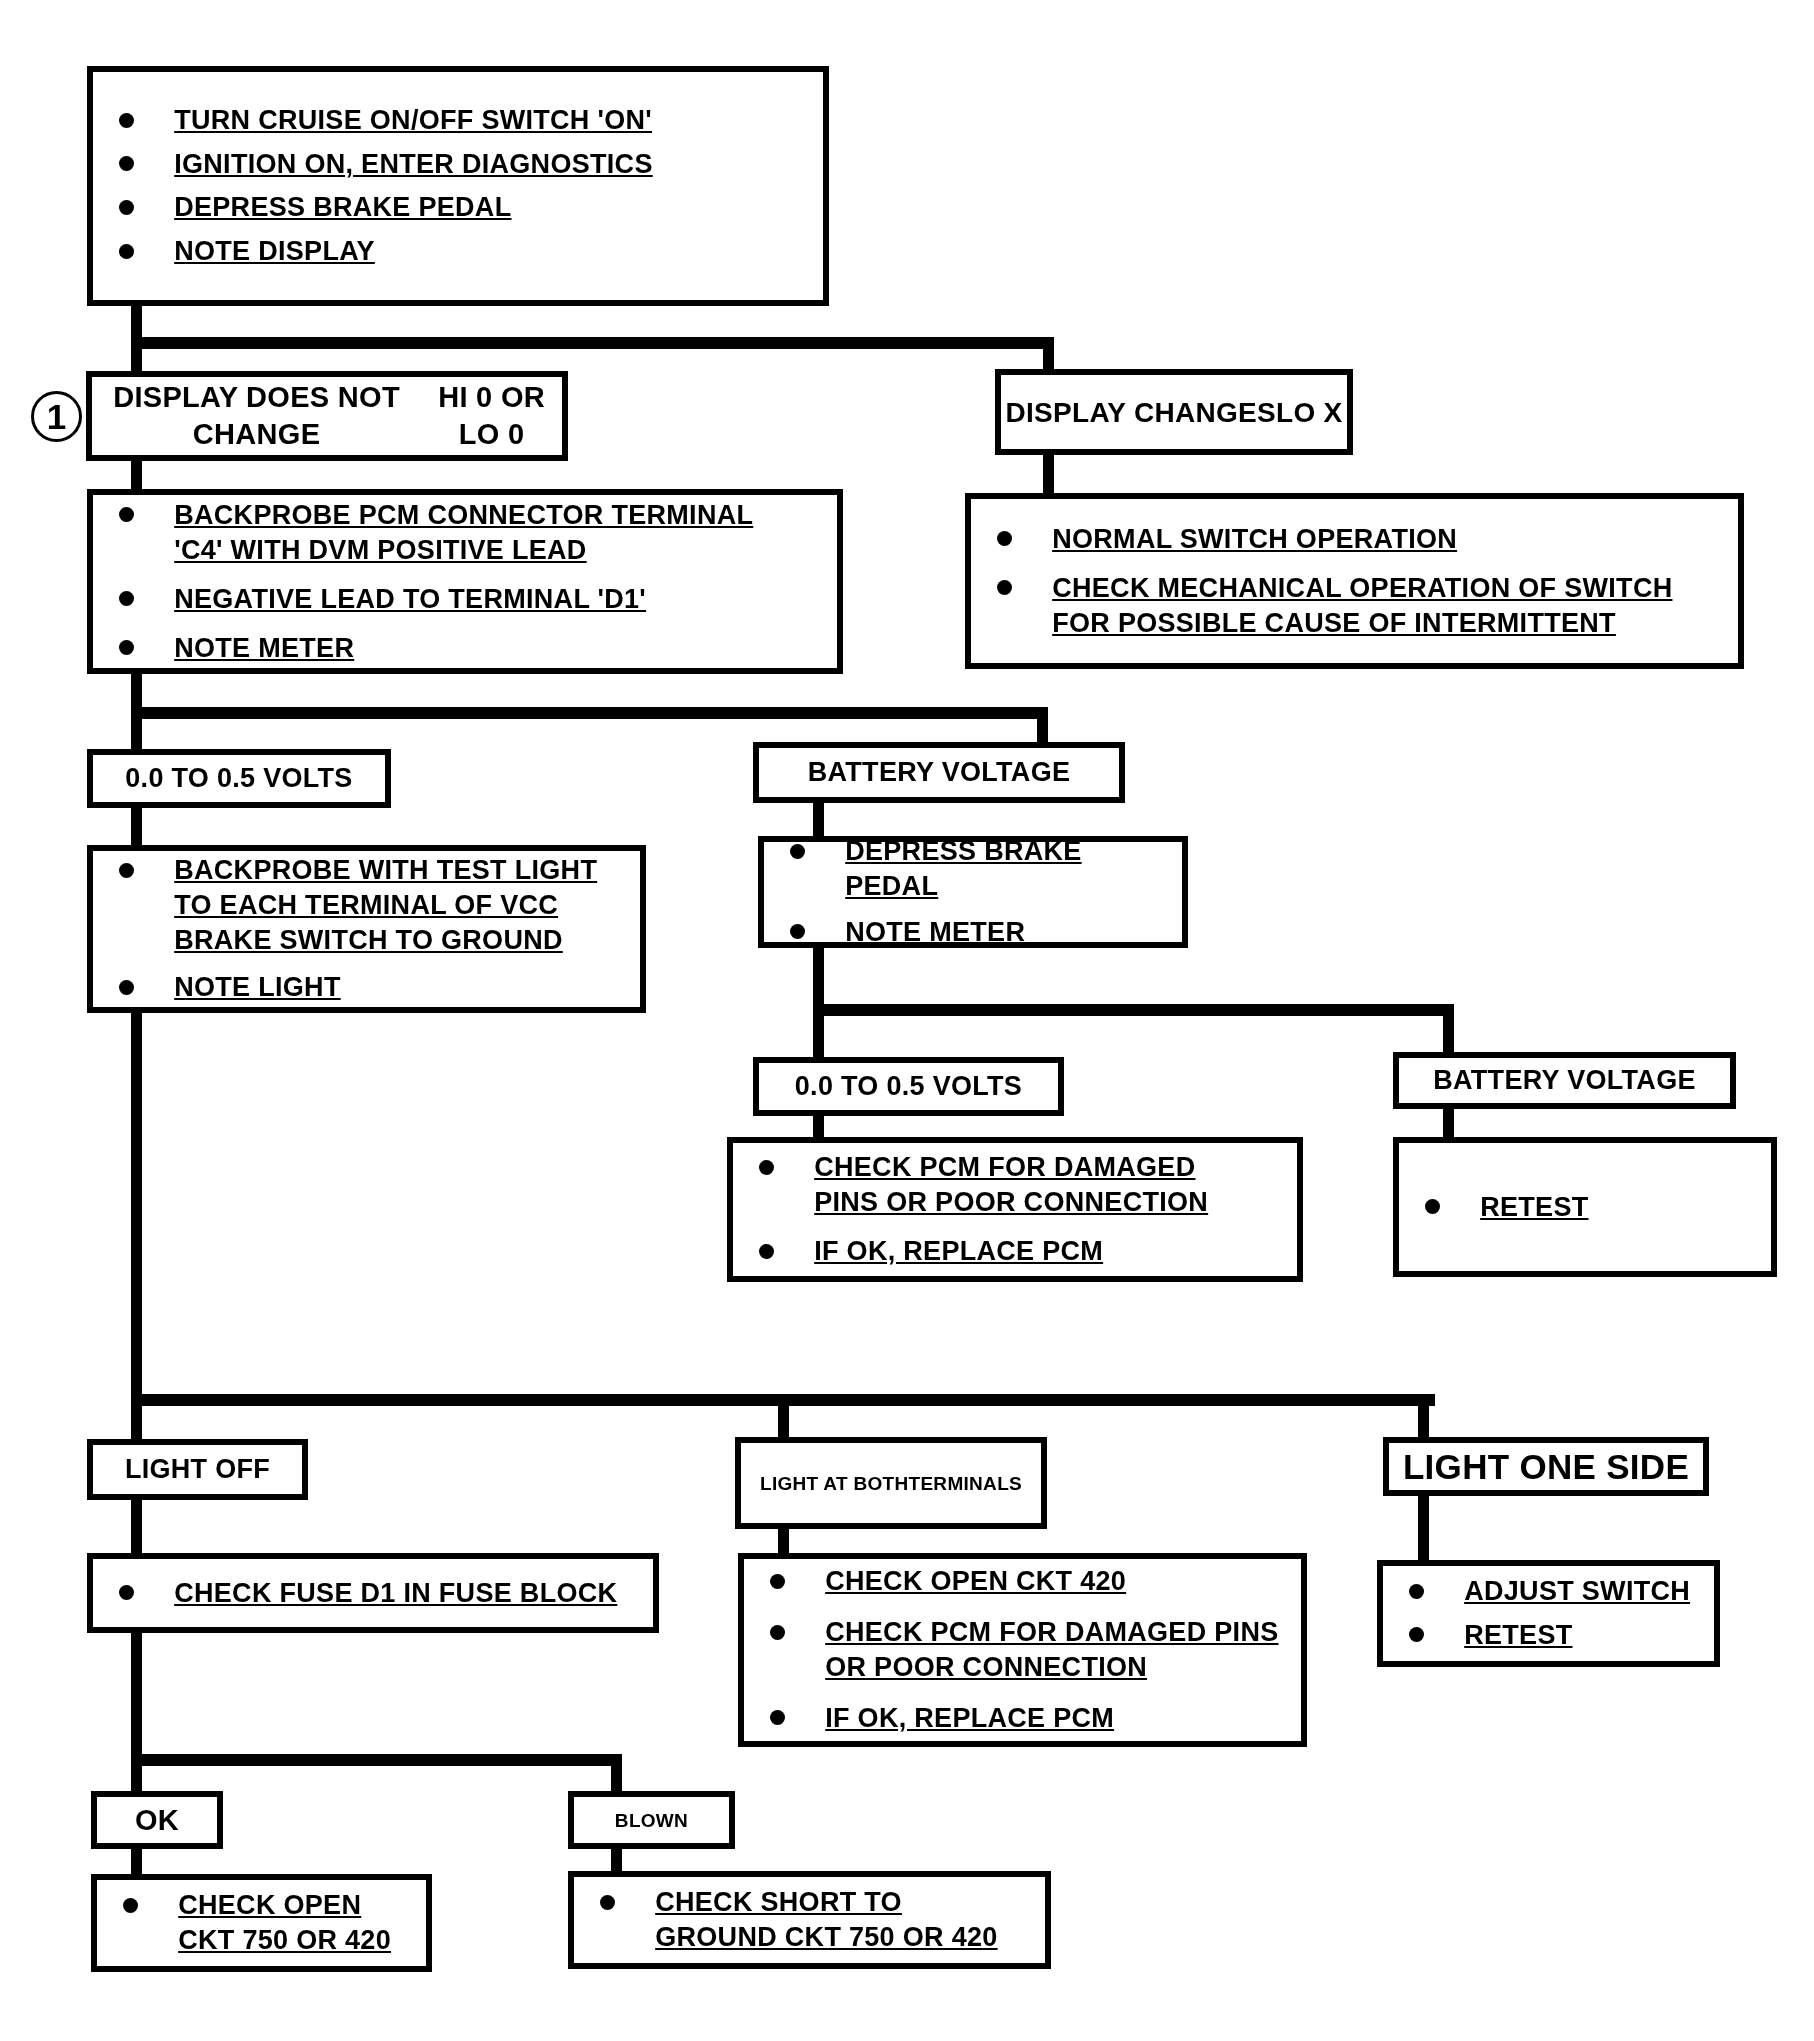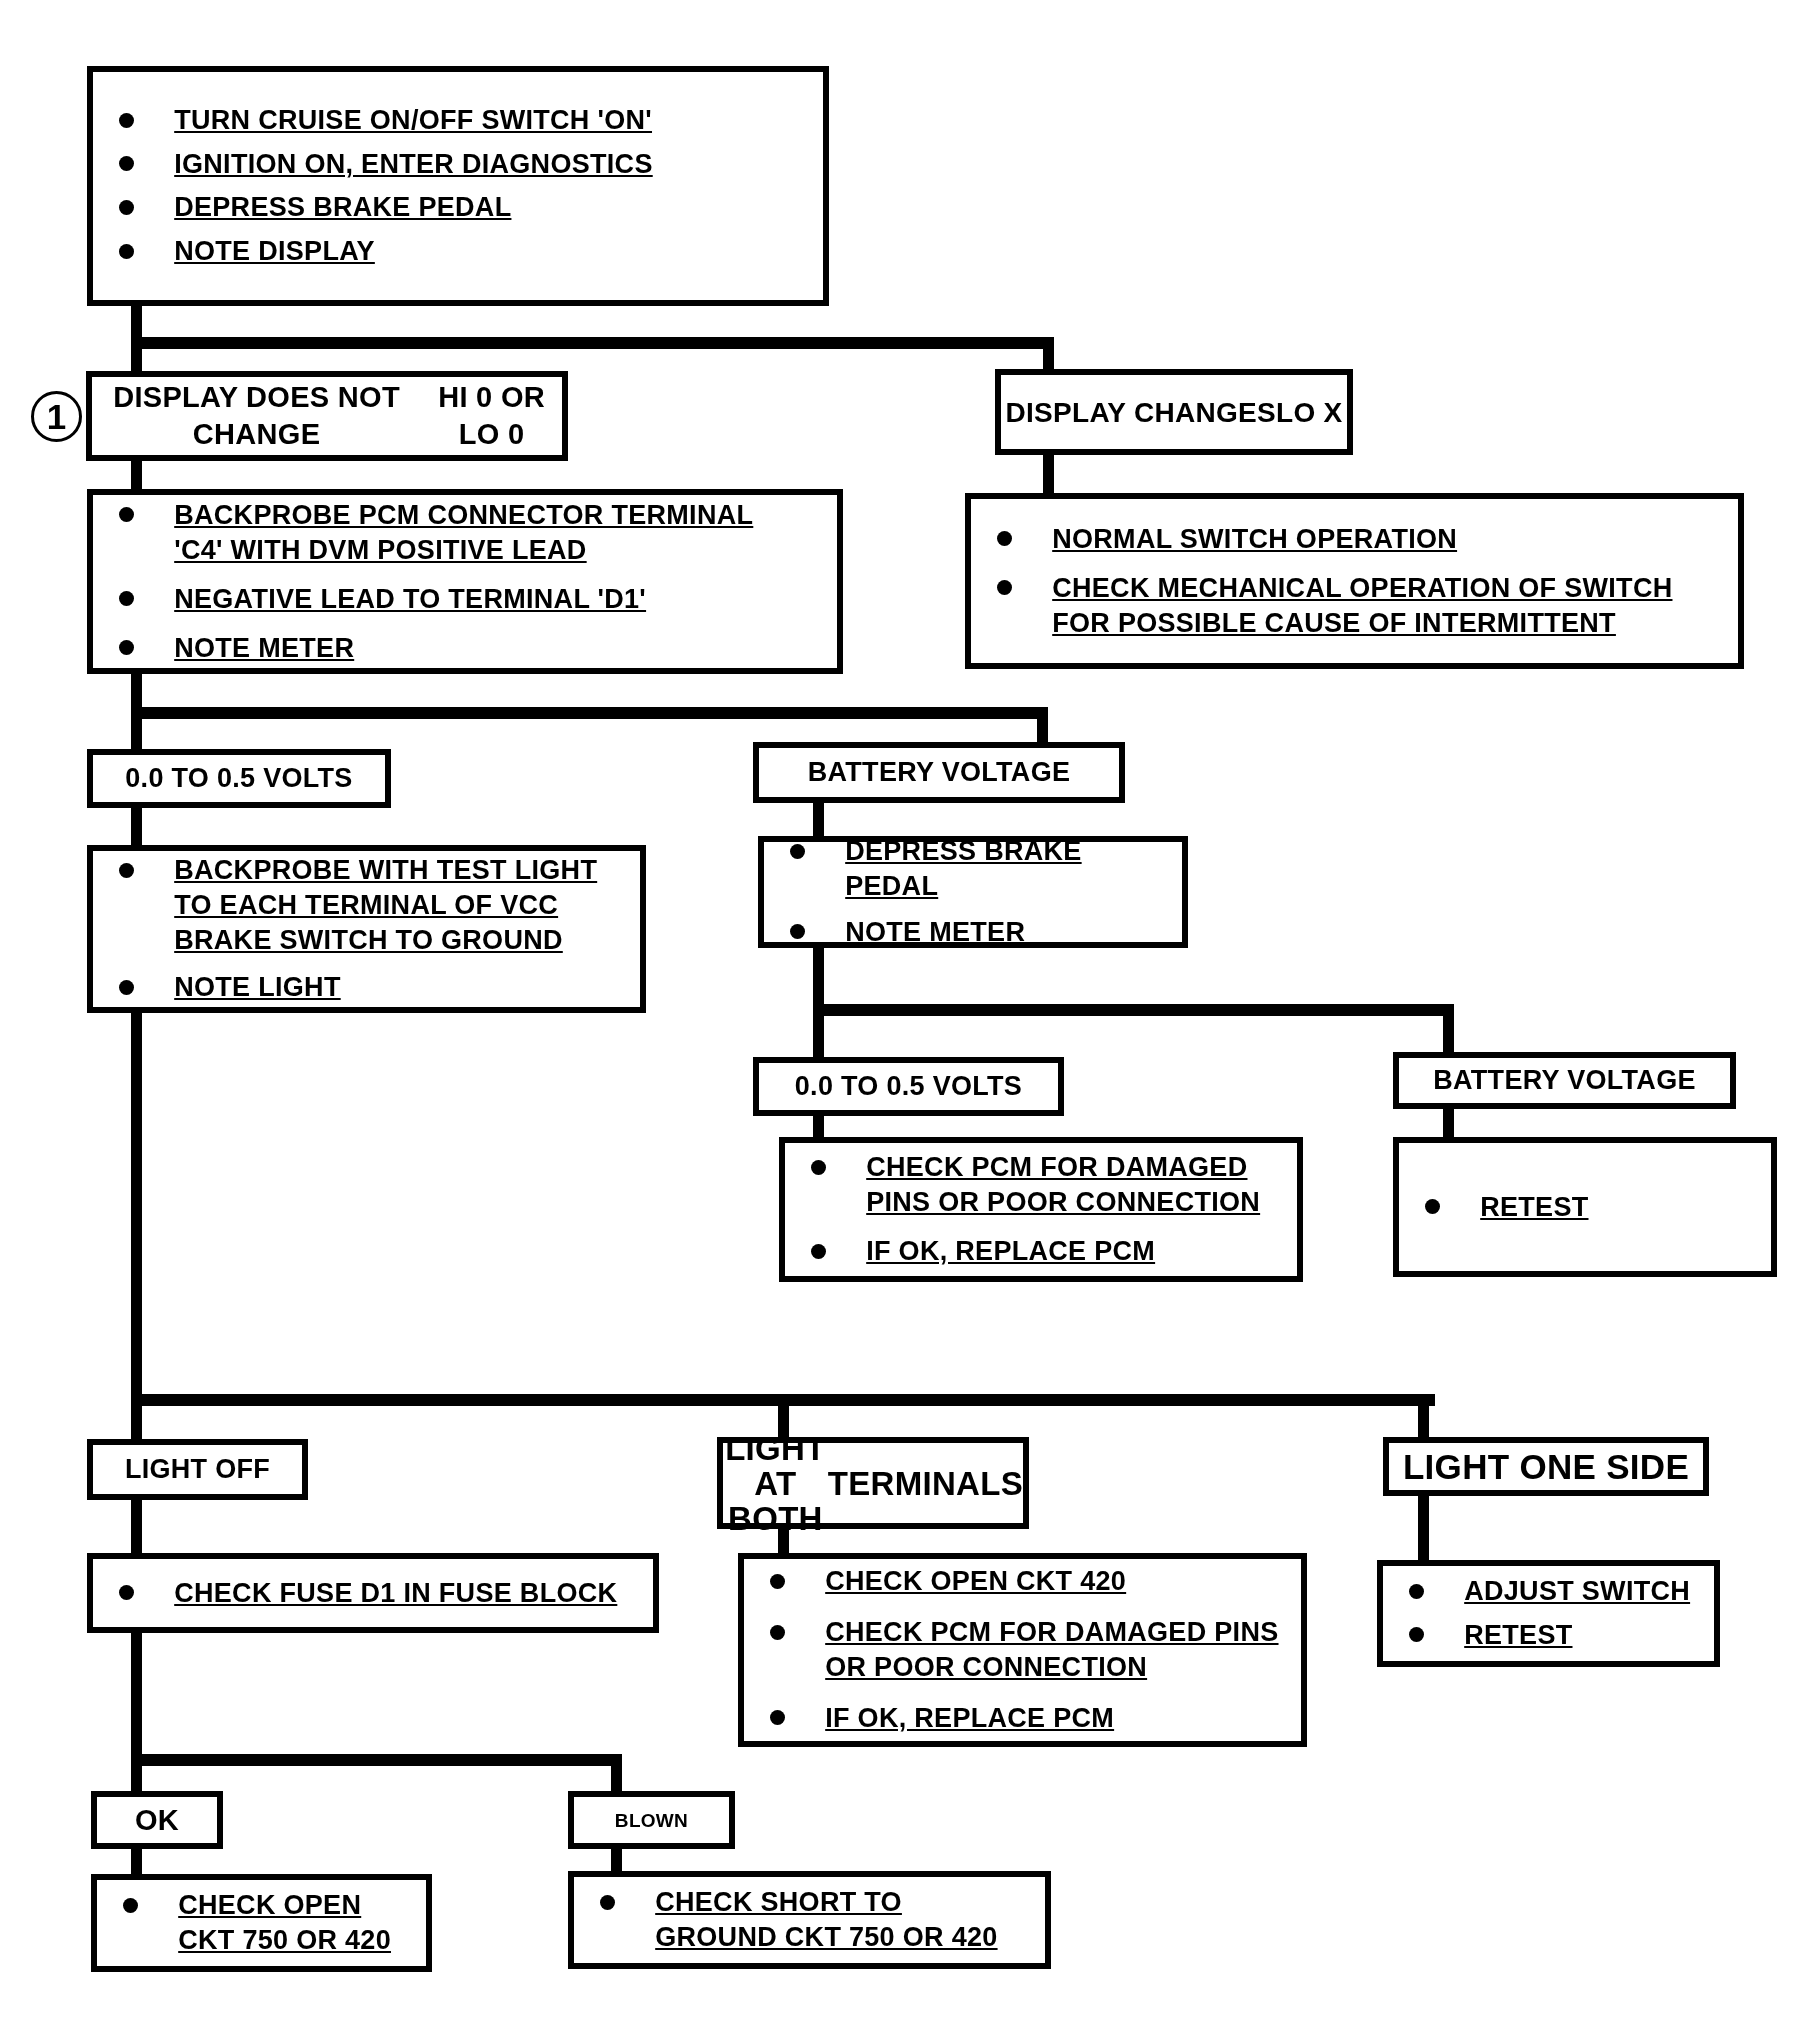--- a/index.html
+++ b/index.html
@@ -193,21 +193,21 @@
     </div>
   </div>
 
   <div class="box center" style="left:753px;top:1057px;width:311px;height:59px;font-size:27px">
     <div>0.0 TO 0.5 VOLTS</div>
   </div>
   <div class="box center" style="left:1393px;top:1052px;width:343px;height:57px;font-size:27px">
     <div>BATTERY VOLTAGE</div>
   </div>
 
-  <div class="box" style="left:779px;top:1137px;width:524px;height:145px">
+  <div class="box" style="left:727px;top:1137px;width:576px;height:145px">
     <div class="bullets">
       <div class="bullet">
           <span class="dot"></span>
           <div class="bl">
         <div>CHECK PCM FOR DAMAGED</div>
         <div>PINS OR POOR CONNECTION</div>
       </div>
         </div>
       <div class="bullet">
           <span class="dot"></span>
@@ -225,21 +225,21 @@
           <div class="bl">
             <div>RETEST</div>
           </div>
         </div>
     </div>
   </div>
 
   <div class="box center" style="left:87px;top:1439px;width:221px;height:61px;font-size:27px">
     <div>LIGHT OFF</div>
   </div>
-  <div class="box center" style="left:717px;top:1437px;width:312px;height:92px;font-size:33px;line-height:35px">
+  <div class="box center" style="left:735px;top:1437px;width:312px;height:92px;font-size:19px;line-height:35px">
     <div>LIGHT AT BOTH</div>
     <div>TERMINALS</div>
   </div>
   <div class="box center" style="left:1383px;top:1437px;width:326px;height:59px;font-size:35px">
     <div>LIGHT ONE SIDE</div>
   </div>
 
   <div class="box" style="left:87px;top:1553px;width:572px;height:80px">
     <div class="bullets">
       <div class="bullet">

